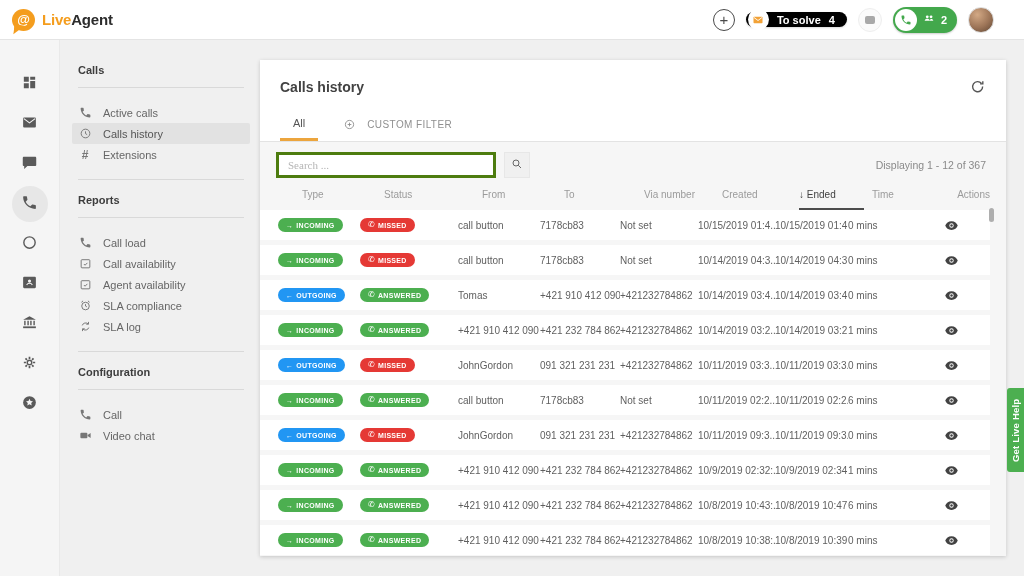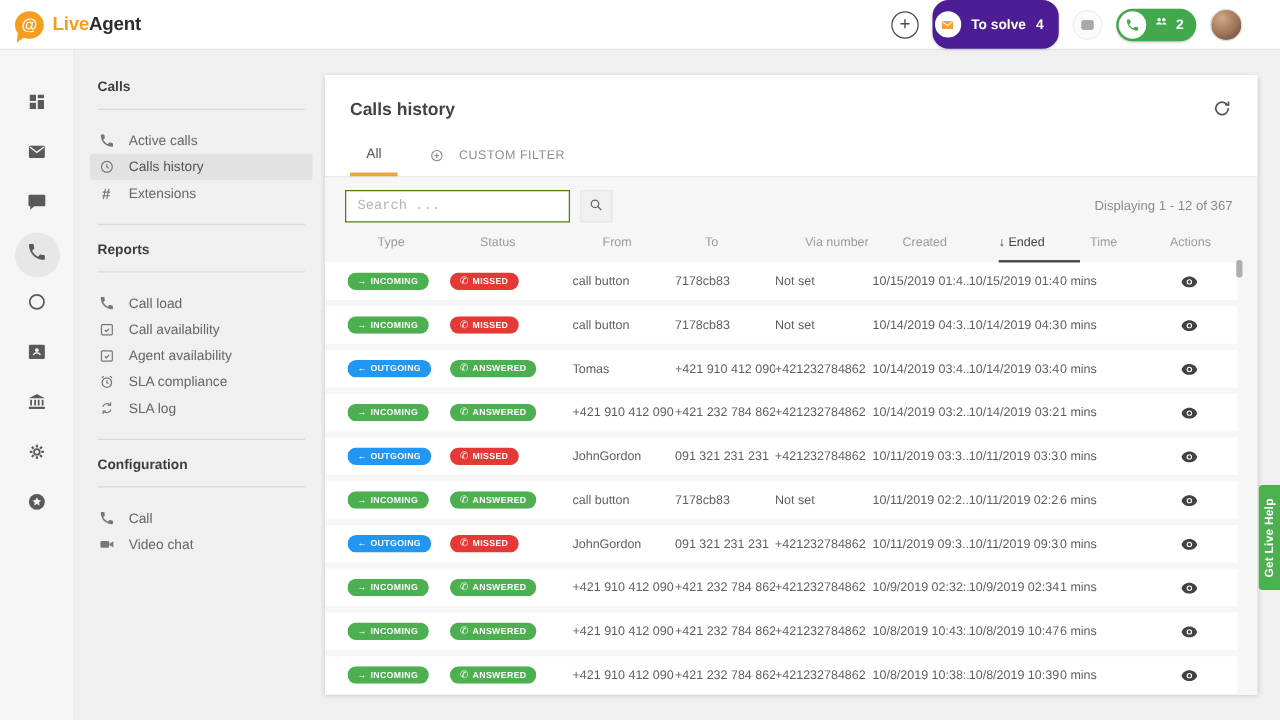--- a/index.html
+++ b/index.html
@@ -13,21 +13,21 @@
   .logo-bubble { width:23px; height:22px; background:#f49d1e; border-radius:50% 50% 50% 50%;
     position:relative; color:#fff; font-weight:bold; font-size:13px; display:flex; align-items:center; justify-content:center; }
   .logo-bubble:after { content:""; position:absolute; left:2px; bottom:-4px; border:5px solid transparent;
     border-top-color:#f49d1e; border-left-color:#f49d1e; transform:rotate(8deg); }
   .logo-text { font-size:15px; letter-spacing:-.2px; }
   .logo-live { color:#f49d1e; font-weight:600; }
   .logo-agent { color:#2c2c2c; font-weight:800; }
   .topbar-right { margin-left:auto; display:flex; align-items:center; gap:11px; }
   .add-btn { width:22px; height:22px; border-radius:50%; border:1.6px solid #4a4a4a; background:#fff;
     color:#4a4a4a; font-size:15px; line-height:18px; text-align:center; cursor:pointer; }
-  .tosolve { height:39px; border-radius:13px; background:#4c1d95; display:flex; align-items:center;
+  .tosolve { height:15px; border-radius:13px; background:#000000; display:flex; align-items:center;
     gap:8px; padding:2px 12px 2px 2px; box-shadow:0 1px 2px rgba(0,0,0,.15); cursor:pointer; }
   .tosolve-circle { width:21px; height:21px; background:#fff; border-radius:50%; display:flex; align-items:center; justify-content:center; }
   .tosolve-label { color:#fff; font-size:11px; font-weight:700; }
   .tosolve-count { color:#fff; font-size:11px; font-weight:700; }
   .chat-btn { width:24px; height:24px; border-radius:50%; background:#fbfbfb; border:1px solid #eee;
     display:flex; align-items:center; justify-content:center; cursor:pointer; }
   .chat-btn span { width:10px; height:8px; background:#a9a9a9; border-radius:2px; display:block; }
   .callpill { height:26px; border-radius:14px; background:#43a84c; display:flex; align-items:center;
     gap:5px; padding:2px 10px 2px 2px; box-shadow:0 1px 2px rgba(0,0,0,.2); cursor:pointer; }
   .callpill-circle { width:22px; height:22px; background:#fff; border-radius:50%; display:flex; align-items:center; justify-content:center; }
@@ -62,33 +62,33 @@
   .card-title { font-size:14px; font-weight:700; color:#424242; }
   .refresh-btn { position:absolute; top:19px; right:18px; width:18px; height:18px; cursor:pointer; }
   .refresh-btn svg { width:15px; height:15px; }
   .tabs { display:flex; gap:26px; position:absolute; bottom:0; left:20px; }
   .tab { font-size:11px; color:#555; padding:0 13px 9px 13px; cursor:pointer; display:flex; align-items:center; gap:6px; }
   .tab.active { border-bottom:3px solid #eca53d; }
   .tab.filter { color:#8f8f8f; font-size:10px; letter-spacing:.4px; padding-left:0;gap:12px; }
   .tab .plus-ic svg { width:11px; height:11px; display:block; }
 
   .toolbar { display:flex; align-items:center; padding:10px 20px 9px 16px; height:45px; }
-  .search-input { width:180px; height:26px; border:1px solid #4d7c0f; background:#fff; padding:0 9px;
-    font-size:11px; color:#555; outline:none; font-family:Liberation Mono, monospace; }
+  .search-input { width:220px; height:26px; border:3px solid #4d7c0f; background:#fff; padding:0 9px;
+    font-size:11px; color:#555; outline:none; font-family:Liberation Serif, serif; }
   .search-input::placeholder { color:#b5b5b5; }
   .search-btn { width:26px; height:26px; margin-left:8px; background:#f0f0f0; border:1px solid #e7e7e7;
     display:flex; align-items:center; justify-content:center; cursor:pointer; }
   .search-btn svg { width:12px; height:12px; }
   .displaying { margin-left:auto; font-size:10.5px; color:#8a8a8a; }
 
   .grid-cols { display:grid; grid-template-columns:82px 98px 82px 80px 78px 77px 73px 64px 1fr; }
   .thead { padding:2px 0 0 18px; margin-right:16px;margin-left:24px; }
   .hcell { font-size:10px; color:#9b9b9b; padding-bottom:8px; white-space:nowrap; cursor:pointer; }
   .hcell.sorted { color:#424242; border-bottom:2px solid #4d4d4d; margin-right:8px; }
-  .hcell.center { text-align:left; }
+  .hcell.center { text-align:right; }
 
   .row { background:#fff; height:30px; align-items:center; margin:0 16px 5px 0; padding-left:18px; cursor:pointer; }
   .cell { font-size:10px; color:#5f5f5f; white-space:nowrap; overflow:hidden; padding-right:5px; }
   .cell.actions { display:flex; justify-content:center; padding-right:0; overflow:visible; }
   .eye { width:15px; height:15px; cursor:pointer; }
   .eye svg { width:15px; height:15px; display:block; }
 
   .badge { display:inline-flex; align-items:center; justify-content:center; gap:3px; height:14px;
     border-radius:8px; color:#fff; font-size:7px; font-weight:700; letter-spacing:.3px; padding:0 8px; }
   .badge .ph { font-size:8px; line-height:8px; }

